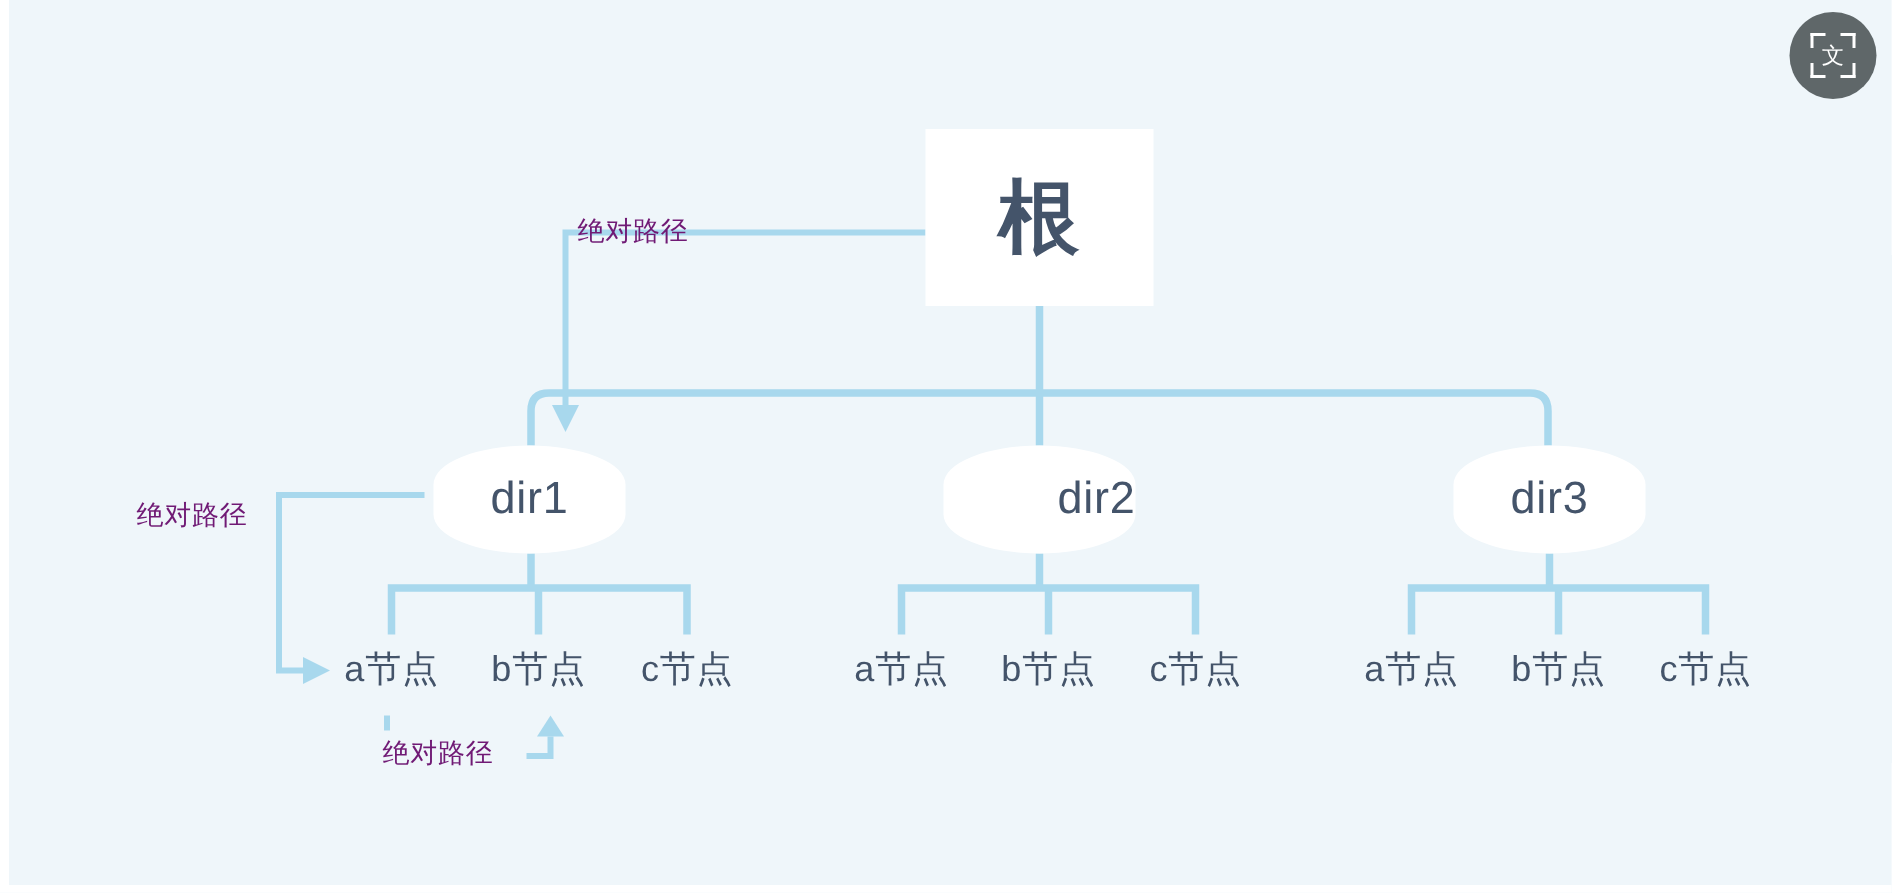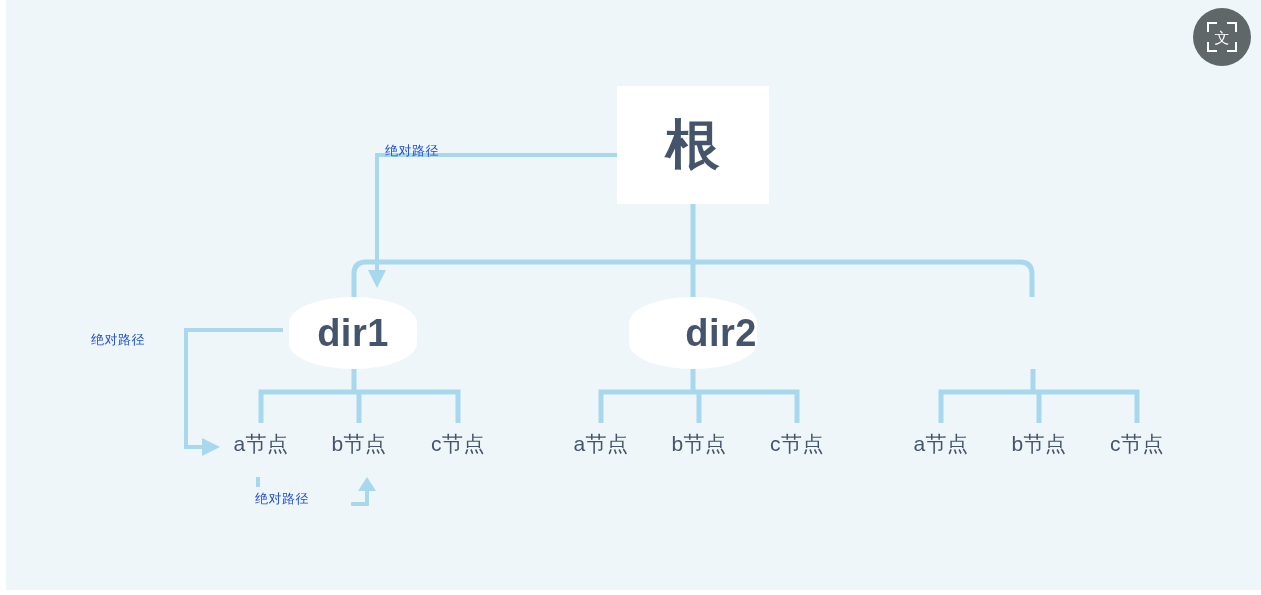--- a/index.html
+++ b/index.html
@@ -56,45 +56,45 @@
     width: 152px;
     height: 118px;
     font-size: 54px;
     font-weight: 700;
     letter-spacing: 1px;
   }
   .dir-node {
     width: 128px;
     height: 72px;
     border-radius: 64px / 26px;
-    font-size: 38px;
-    font-weight: 700;
+    font-size: 30px;
+    font-weight: 400;
     letter-spacing: 0.5px;
     top: 297px;
   }
   .dir-node.d1 { left: 283px; }
   .dir-node.d2 { left: 623px; justify-content: flex-end; }
   .dir-node.d3 { left: 963px; }
 
   
   .leaf {
     position: absolute;
     top: 430px;
-    font-size: 21px;
+    font-size: 24px;
     color: #44546a;
     white-space: nowrap;
     transform: translateX(-50%);
     letter-spacing: 0.5px;
   }
 
   
   .ann {
     position: absolute;
-    font-size: 13px;
-    color: #1d4ed8;
+    font-size: 18px;
+    color: #701a75;
     white-space: nowrap;
     letter-spacing: 0.5px;
   }
   .ann-abs-top  { left: 379px; top: 142px; }
   .ann-abs-left { left: 85px;  top: 331px; }
   .ann-rel      { left: 249px; top: 490px; }
 
   
   #translate-button {
     position: absolute;
@@ -186,20 +186,23 @@
     <div class="node root-node">
       <span>根</span>
     </div>
 
     <div class="node dir-node d1">
       <span>dir1</span>
     </div>
     <div class="node dir-node d2">
       <span>dir2</span>
     </div>
+    <div class="node dir-node d3">
+      <span>dir3</span>
+    </div>
 
     <div class="leaf" style="left:255px">a节点</div>
     <div class="leaf" style="left:353px">b节点</div>
     <div class="leaf" style="left:452px">c节点</div>
 
     <div class="leaf" style="left:595px">a节点</div>
     <div class="leaf" style="left:693px">b节点</div>
     <div class="leaf" style="left:791px">c节点</div>
 
     <div class="leaf" style="left:935px">a节点</div>

